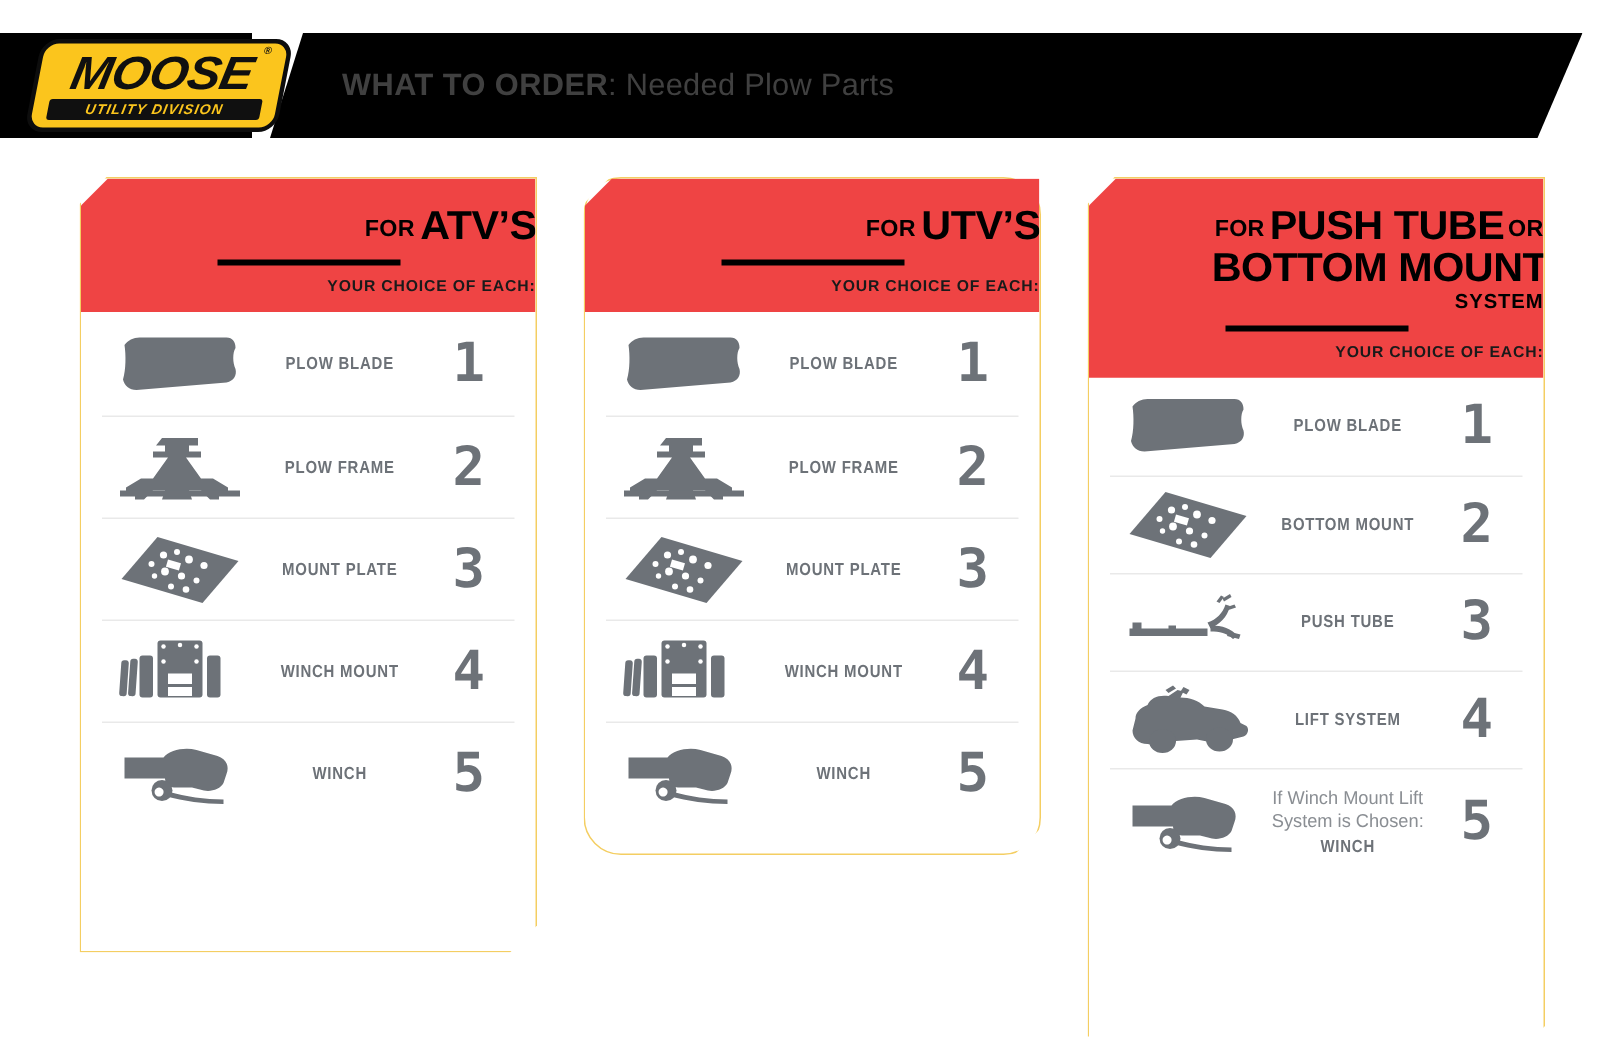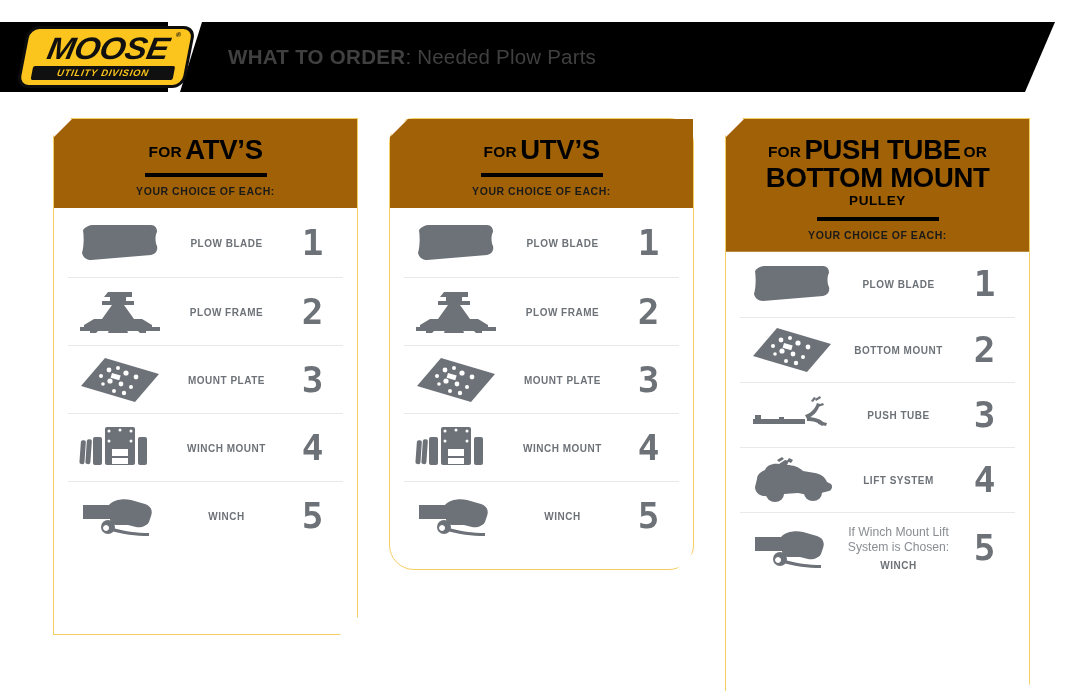--- a/index.html
+++ b/index.html
@@ -81,24 +81,24 @@
   
   .card{
     position:absolute;
     background:#ffffff;
     border:1.5px solid #F4CE62;
     box-sizing:border-box;
     -webkit-clip-path:polygon(18px 0, 100% 0, 100% calc(100% - 18px), calc(100% - 18px) 100%, 0 100%, 0 18px);
     clip-path:polygon(18px 0, 100% 0, 100% calc(100% - 18px), calc(100% - 18px) 100%, 0 100%, 0 18px);
   }
   .card-head{
-    background:#a16207;
+    background:#ef4444;
     -webkit-clip-path:polygon(18px 0, 100% 0, 100% 100%, 0 100%, 0 18px);
     clip-path:polygon(18px 0, 100% 0, 100% 100%, 0 100%, 0 18px);
-    text-align:center;
+    text-align:right;
     padding-top:17px;
   }
   .card-head .head-line{
     color:#000000;white-space:nowrap;line-height:1.05;
   }
   .kw{
     font-weight:bold;font-size:15.5px;letter-spacing:.2px;
     vertical-align:2px;
   }
   .big{
@@ -373,21 +373,21 @@
   <div class="card-head">
     <div class="head-line">
       <span class="kw">FOR</span>
       <span class="big">PUSH TUBE</span>
       <span class="kw">OR</span>
     </div>
     <div class="head-line">
       <span class="big">BOTTOM MOUNT</span>
     </div>
     <div class="head-line">
-      <span class="sys">PULLEY</span>
+      <span class="sys">SYSTEM</span>
     </div>
     <div class="head-rule"></div>
     <div class="head-sub">YOUR CHOICE OF EACH:</div>
   </div>
   <div class="rows">
 
     <div class="row" style="height:65px">
       <div class="cell-icon">
         <svg class="ico" width="82" height="42" viewBox="0 0 82 42">
             <path d="M4 8 C6 5 10 3 14 3 L72 3 C76 3 78 6 78 10 C76 13 76 20 78 24 C79 28 77 32 72 33 L12 38 C7 38 4 35 3 31 C5 24 5 15 4 8 Z"></path>

